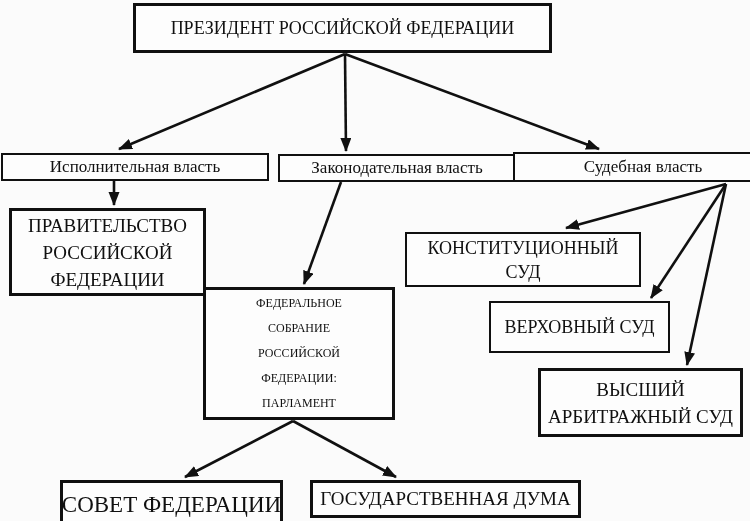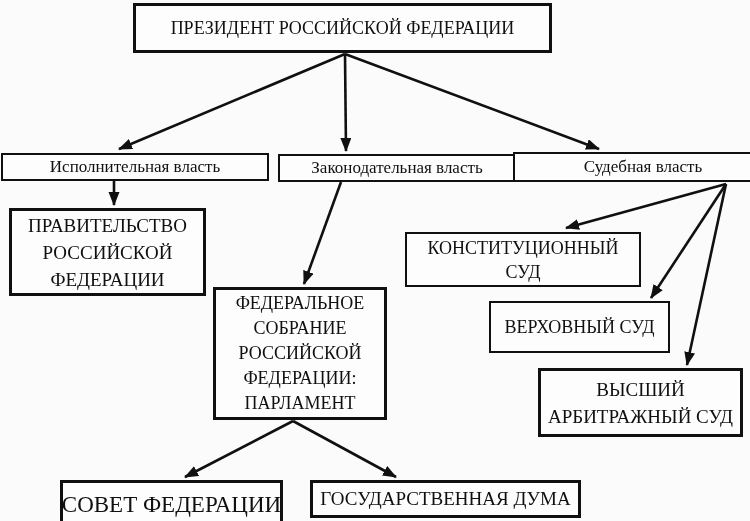--- a/index.html
+++ b/index.html
@@ -39,21 +39,21 @@
   }
   .node.thick { border-width: 3px; }
   .node span { display: block; white-space: nowrap; }
 
   
   #n-president   { left: 133px; top: 3px;   width: 419px; height: 50px;  font-size: 18px; line-height: 22px; }
   #n-executive   { left: 1px;   top: 153px; width: 268px; height: 28px;  font-size: 17px; }
   #n-legislative { left: 250px; top: 154px; width: 238px; height: 28px;  font-size: 17px; margin-left: 28px; }
   #n-judicial    { left: 513px; top: 152px; width: 260px; height: 30px;  font-size: 17px; }
   #n-government  { left: 9px;   top: 208px; width: 197px; height: 88px;  font-size: 19px; line-height: 27px; justify-content: flex-end; }
-  #n-assembly    { left: 213px; top: 287px; width: 174px; height: 133px; font-size: 18px; line-height: 25px; }
+  #n-assembly    { left: 203px; top: 287px; width: 192px; height: 133px; font-size: 12px; line-height: 25px; }
   #n-constcourt  { left: 405px; top: 232px; width: 236px; height: 55px;  font-size: 18px; line-height: 24px; }
   #n-supcourt    { left: 489px; top: 301px; width: 181px; height: 52px;  font-size: 18px; }
   #n-arbitration { left: 538px; top: 368px; width: 205px; height: 69px;  font-size: 19px; line-height: 27px; text-align: center; }
   #n-fedcouncil  { left: 60px;  top: 480px; width: 223px; height: 50px;  font-size: 23px; }
   #n-duma        { left: 310px; top: 480px; width: 271px; height: 38px;  font-size: 19px; }
 </style>
 </head>
 <body>
 
 <div class="stage">

